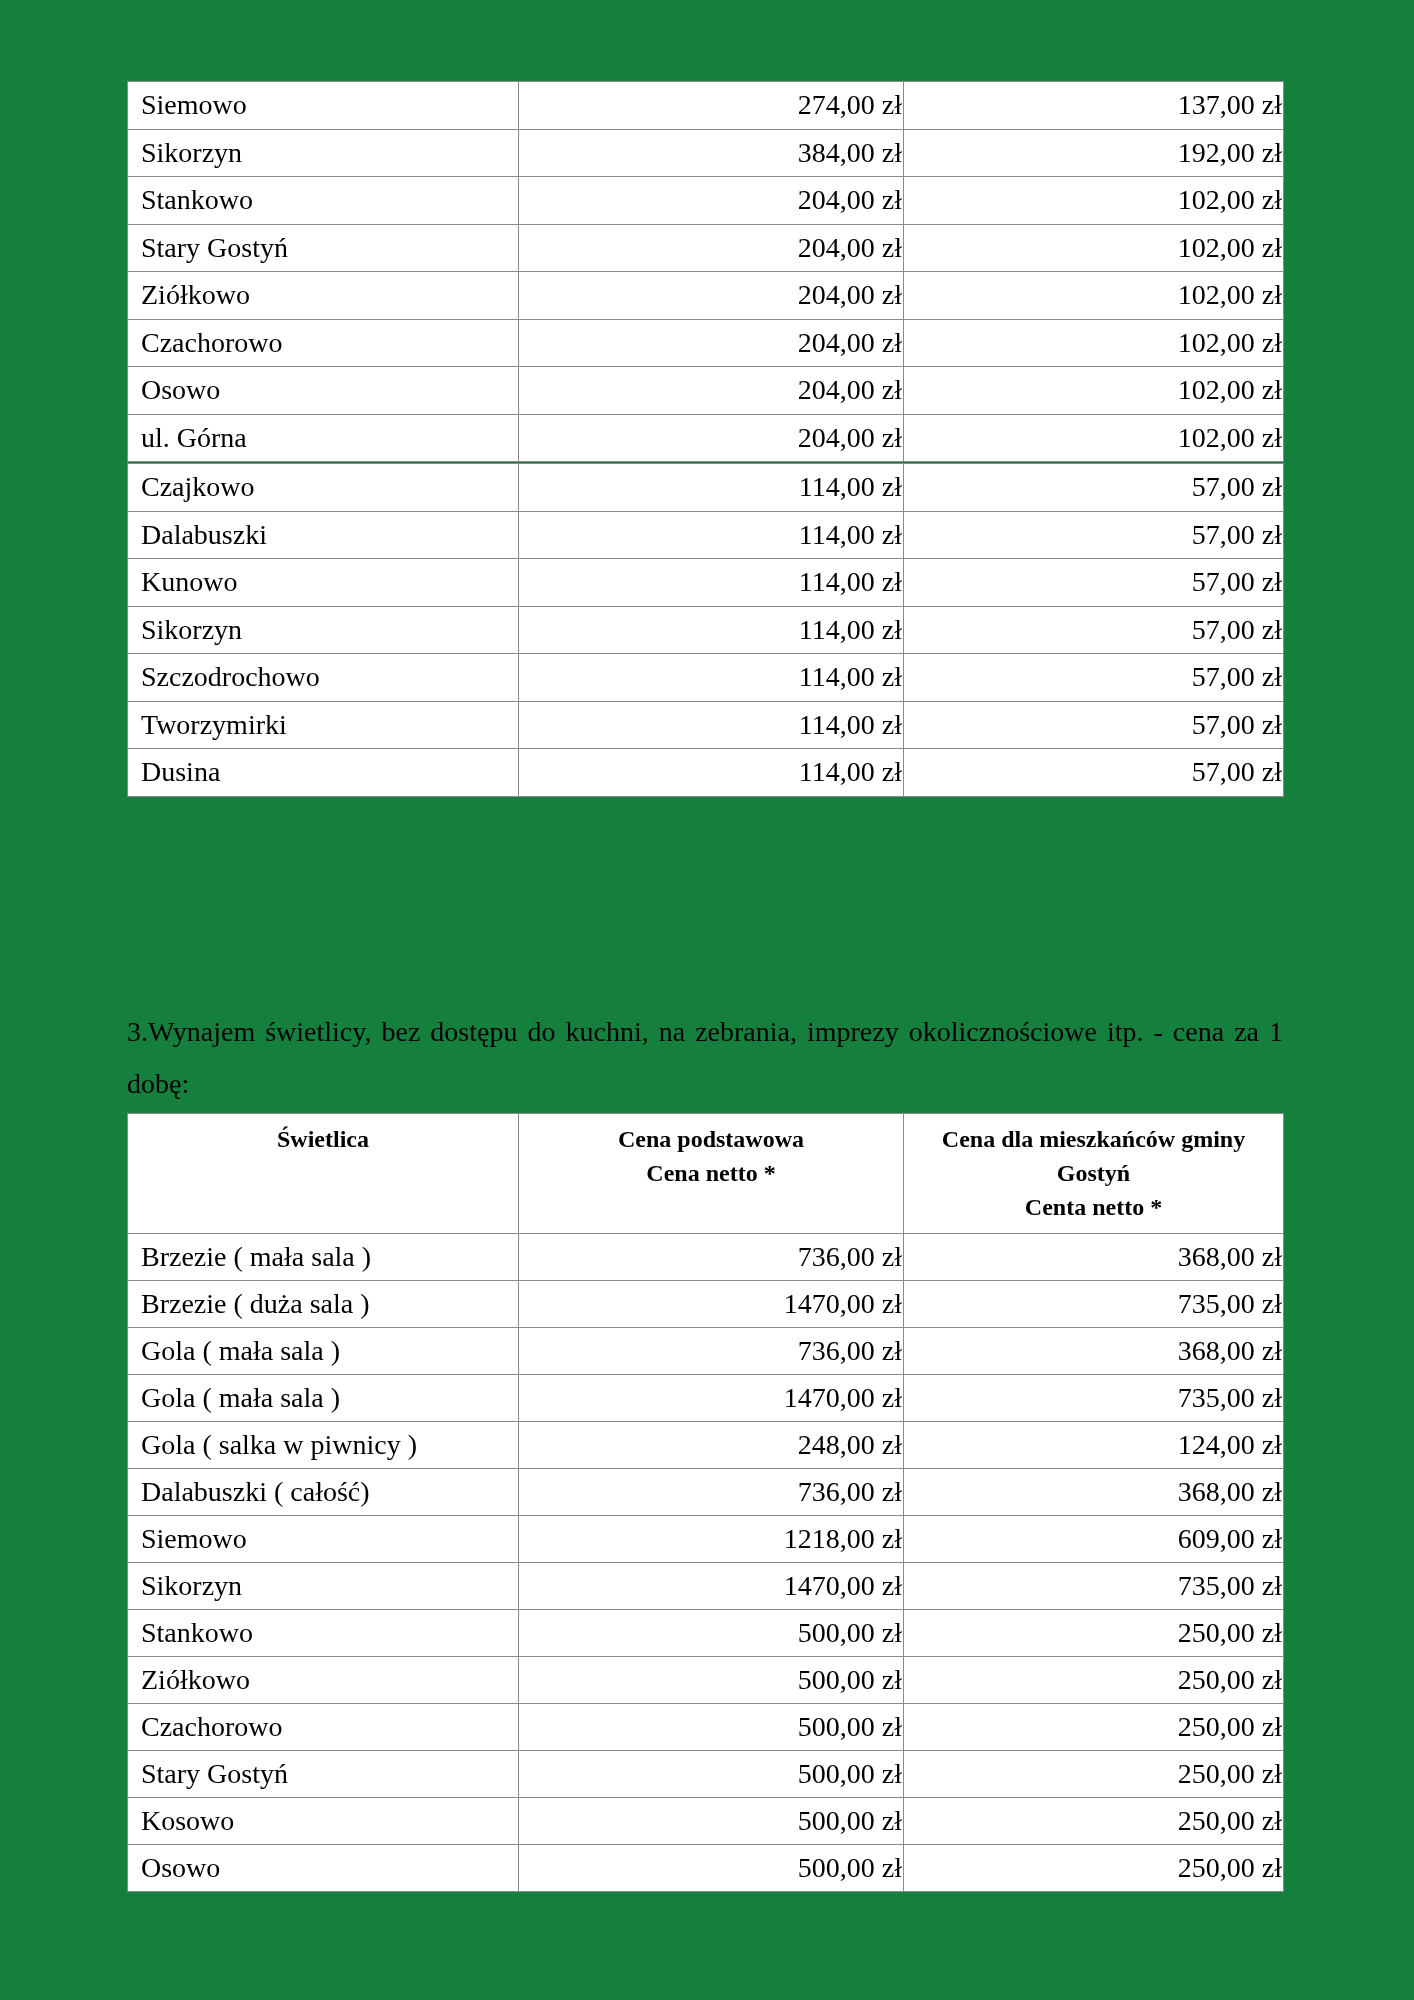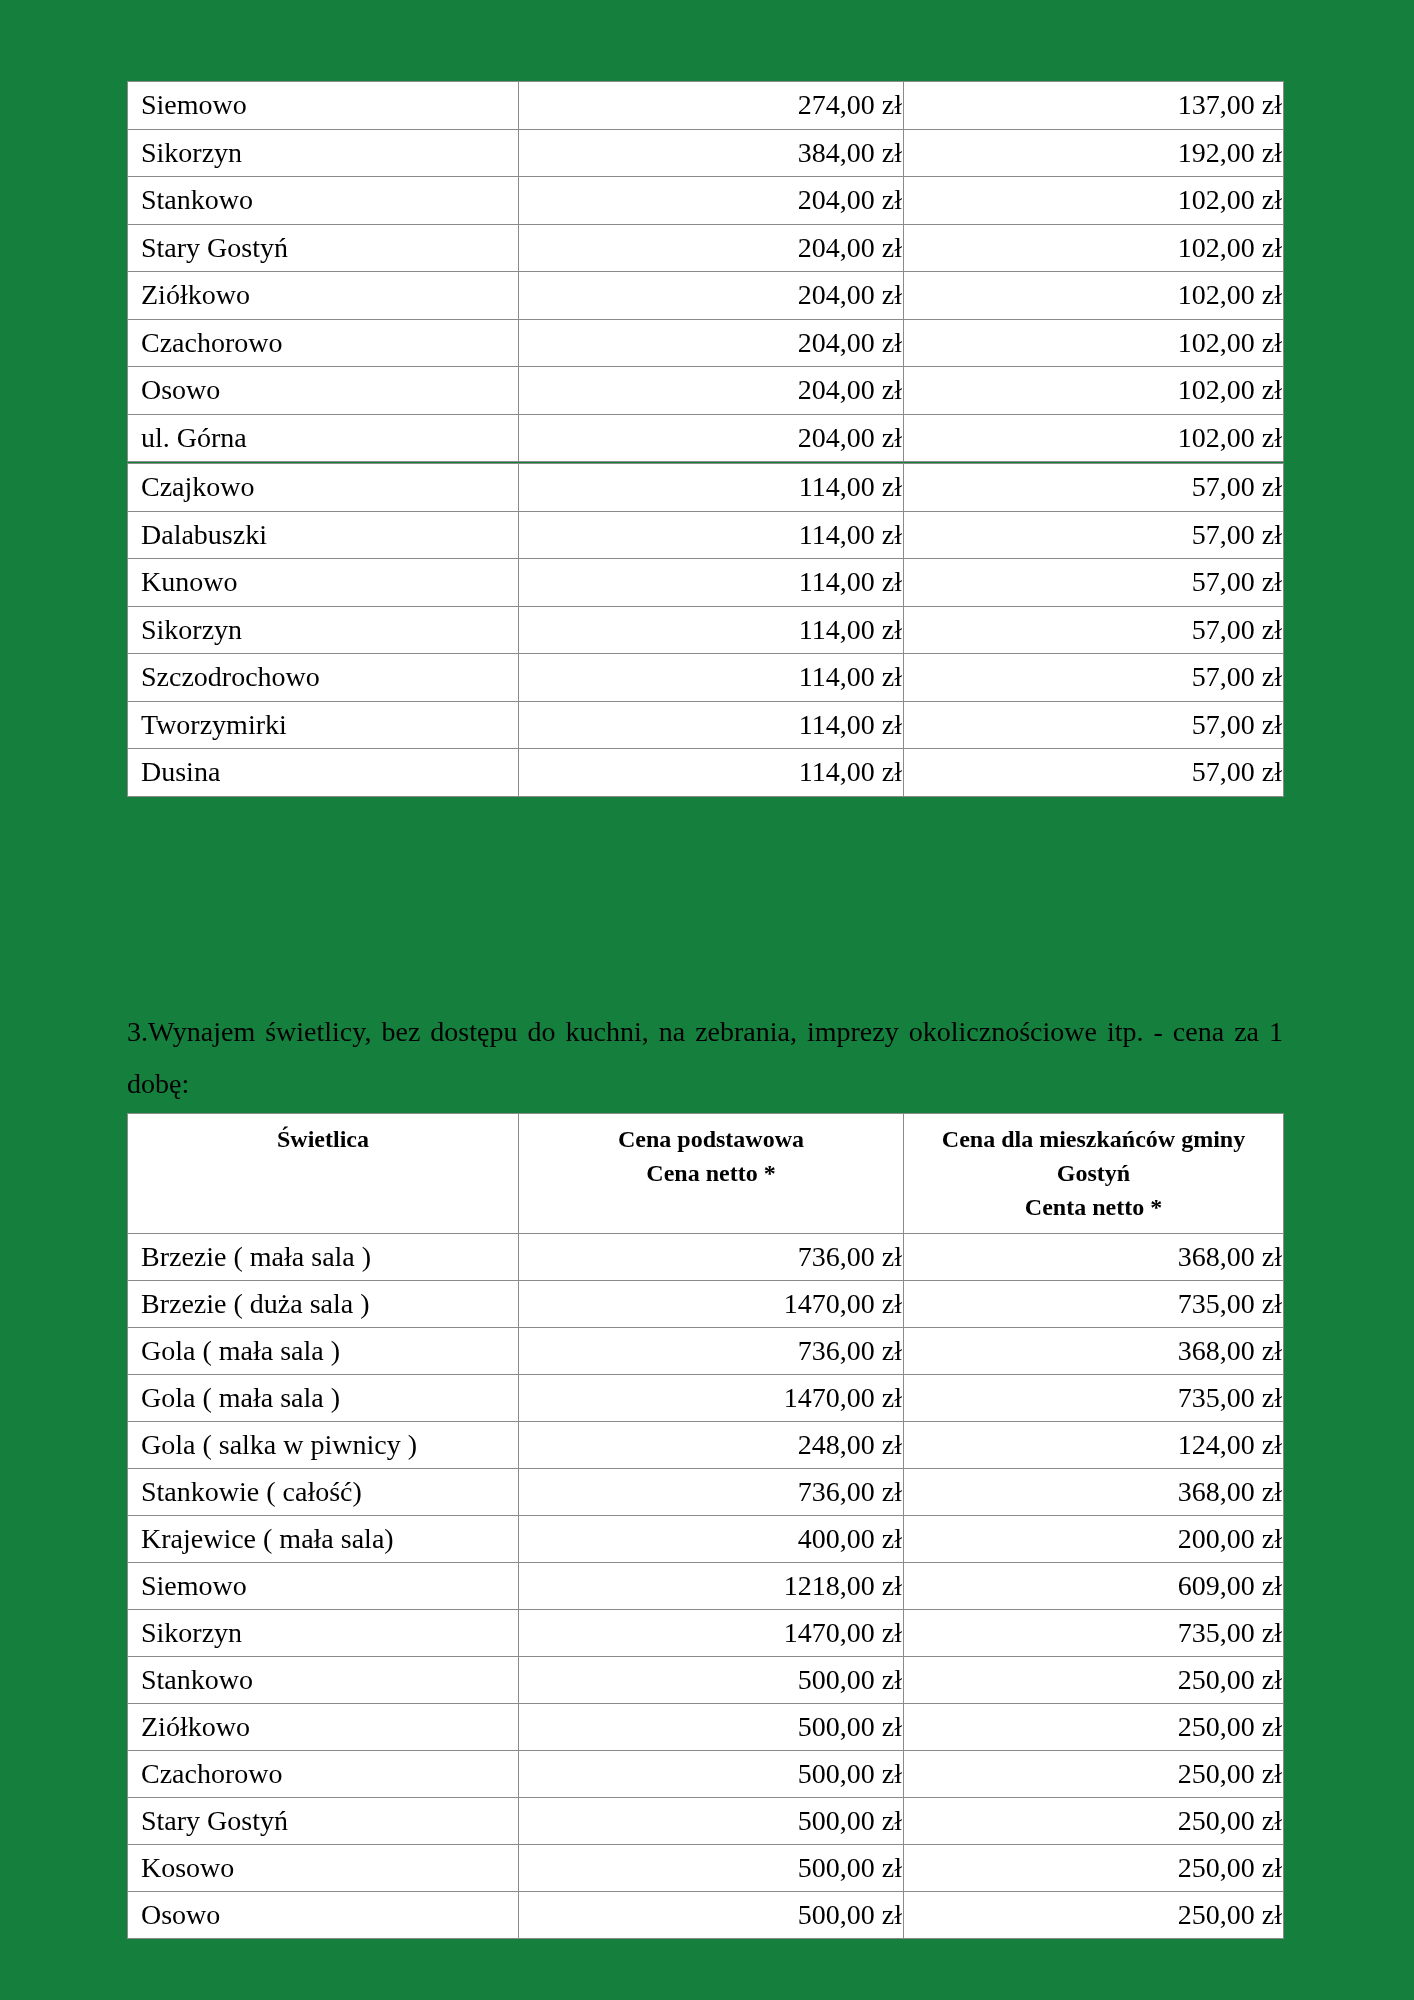--- a/index.html
+++ b/index.html
@@ -191,28 +191,23 @@
           <td class="c-name">Gola ( mała sala )</td>
           <td class="c-val">1470,00 zł</td>
           <td class="c-val">735,00 zł</td>
         </tr>
         <tr>
           <td class="c-name">Gola ( salka w piwnicy )</td>
           <td class="c-val">248,00 zł</td>
           <td class="c-val">124,00 zł</td>
         </tr>
         <tr>
-          <td class="c-name">Stankowie ( całość)</td>
+          <td class="c-name">Dalabuszki ( całość)</td>
           <td class="c-val">736,00 zł</td>
           <td class="c-val">368,00 zł</td>
-        </tr>
-        <tr>
-          <td class="c-name">Krajewice ( mała sala)</td>
-          <td class="c-val">400,00 zł</td>
-          <td class="c-val">200,00 zł</td>
         </tr>
         <tr>
           <td class="c-name">Siemowo</td>
           <td class="c-val">1218,00 zł</td>
           <td class="c-val">609,00 zł</td>
         </tr>
         <tr>
           <td class="c-name">Sikorzyn</td>
           <td class="c-val">1470,00 zł</td>
           <td class="c-val">735,00 zł</td>

